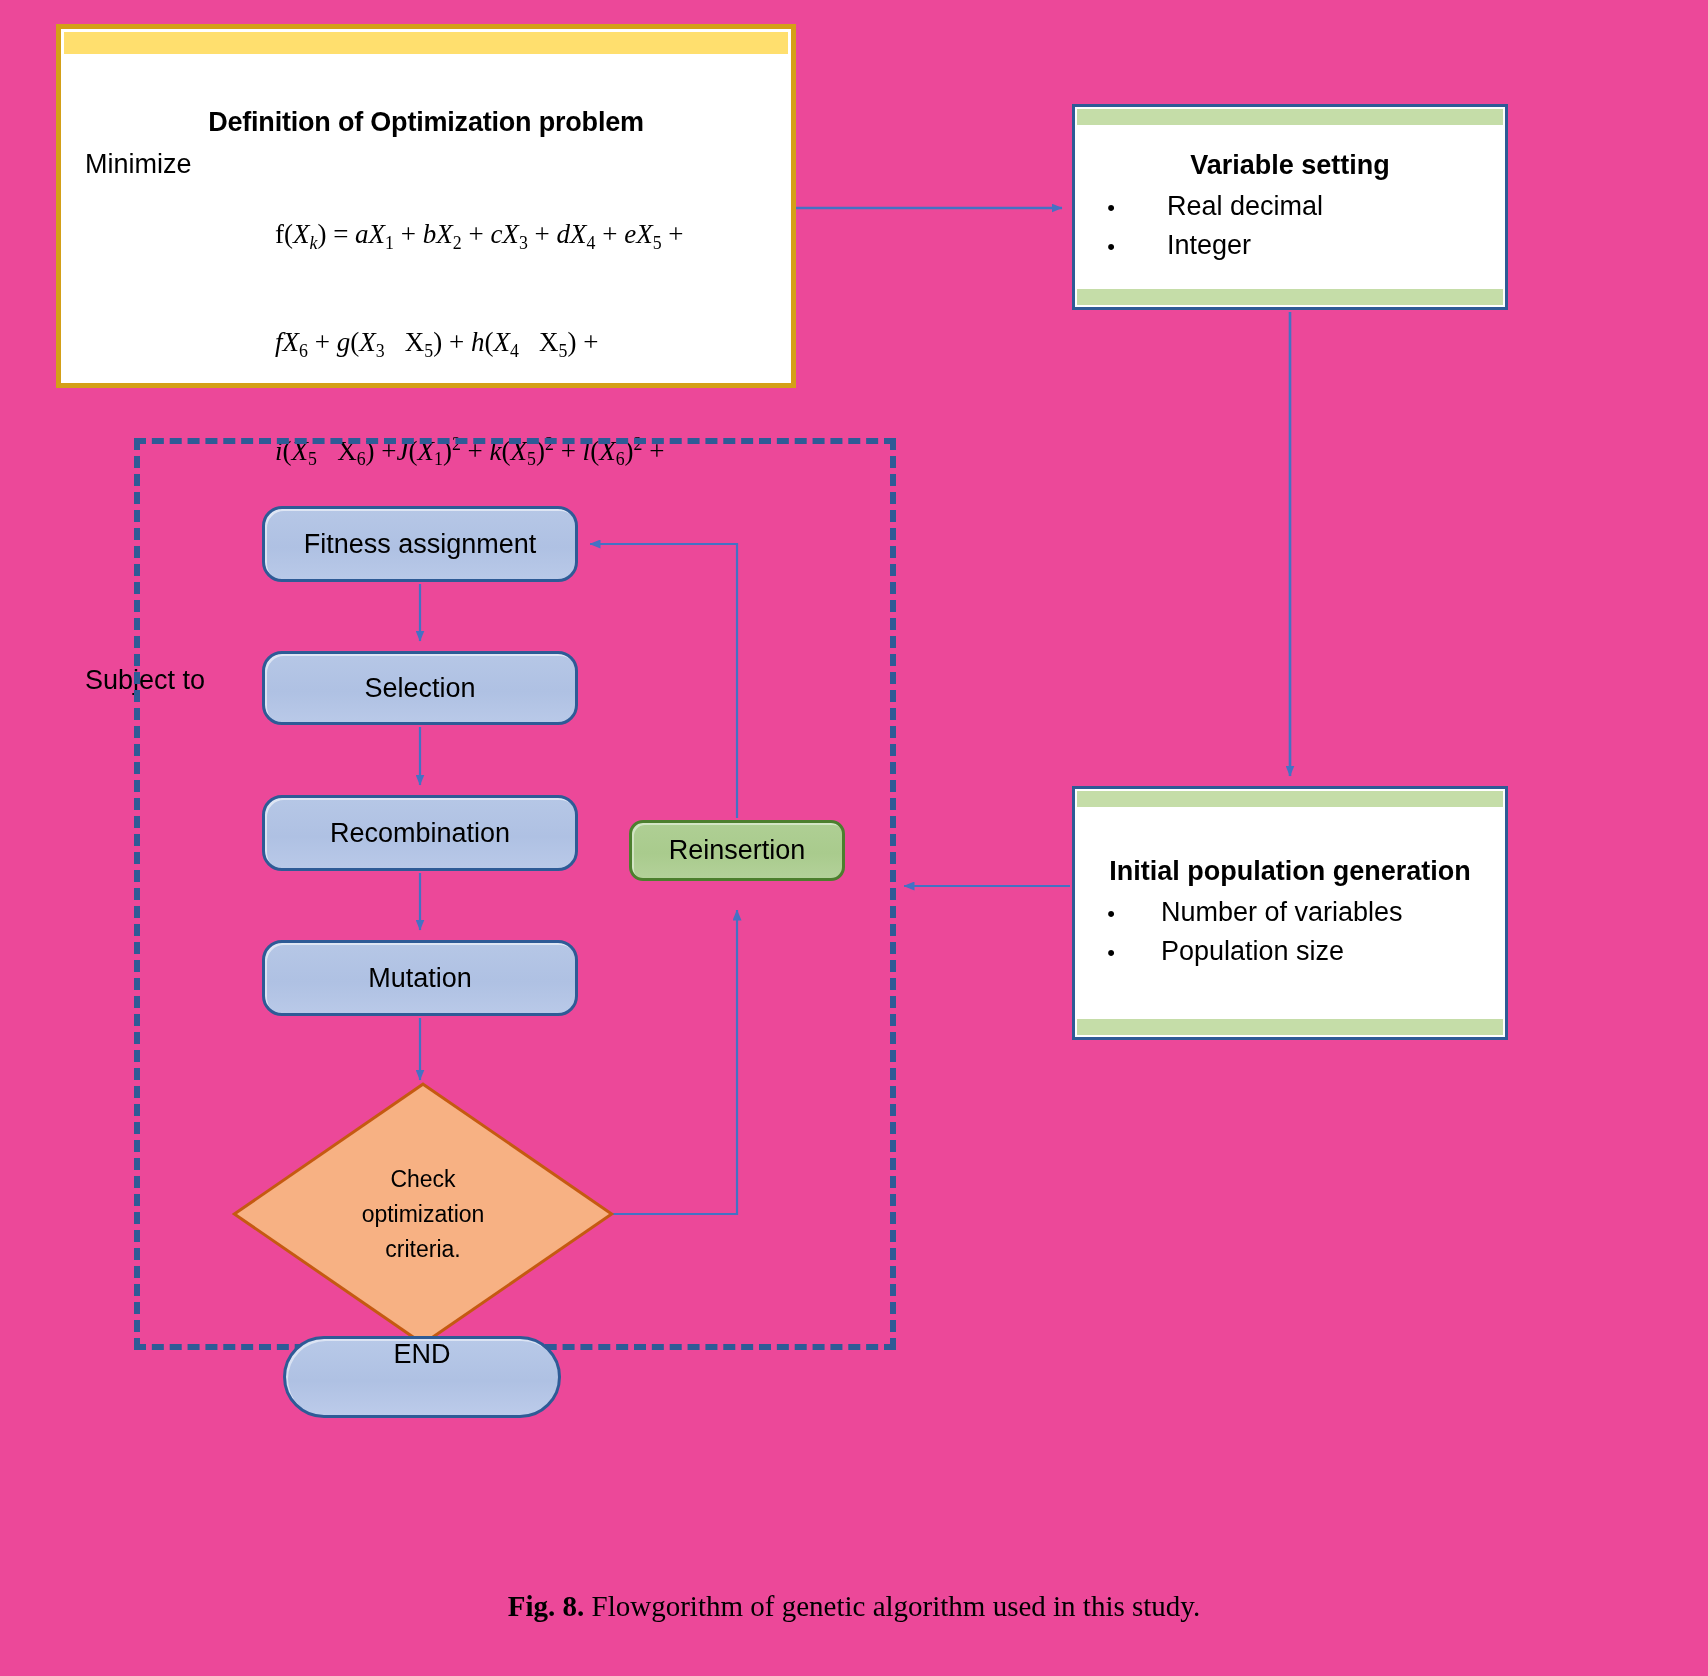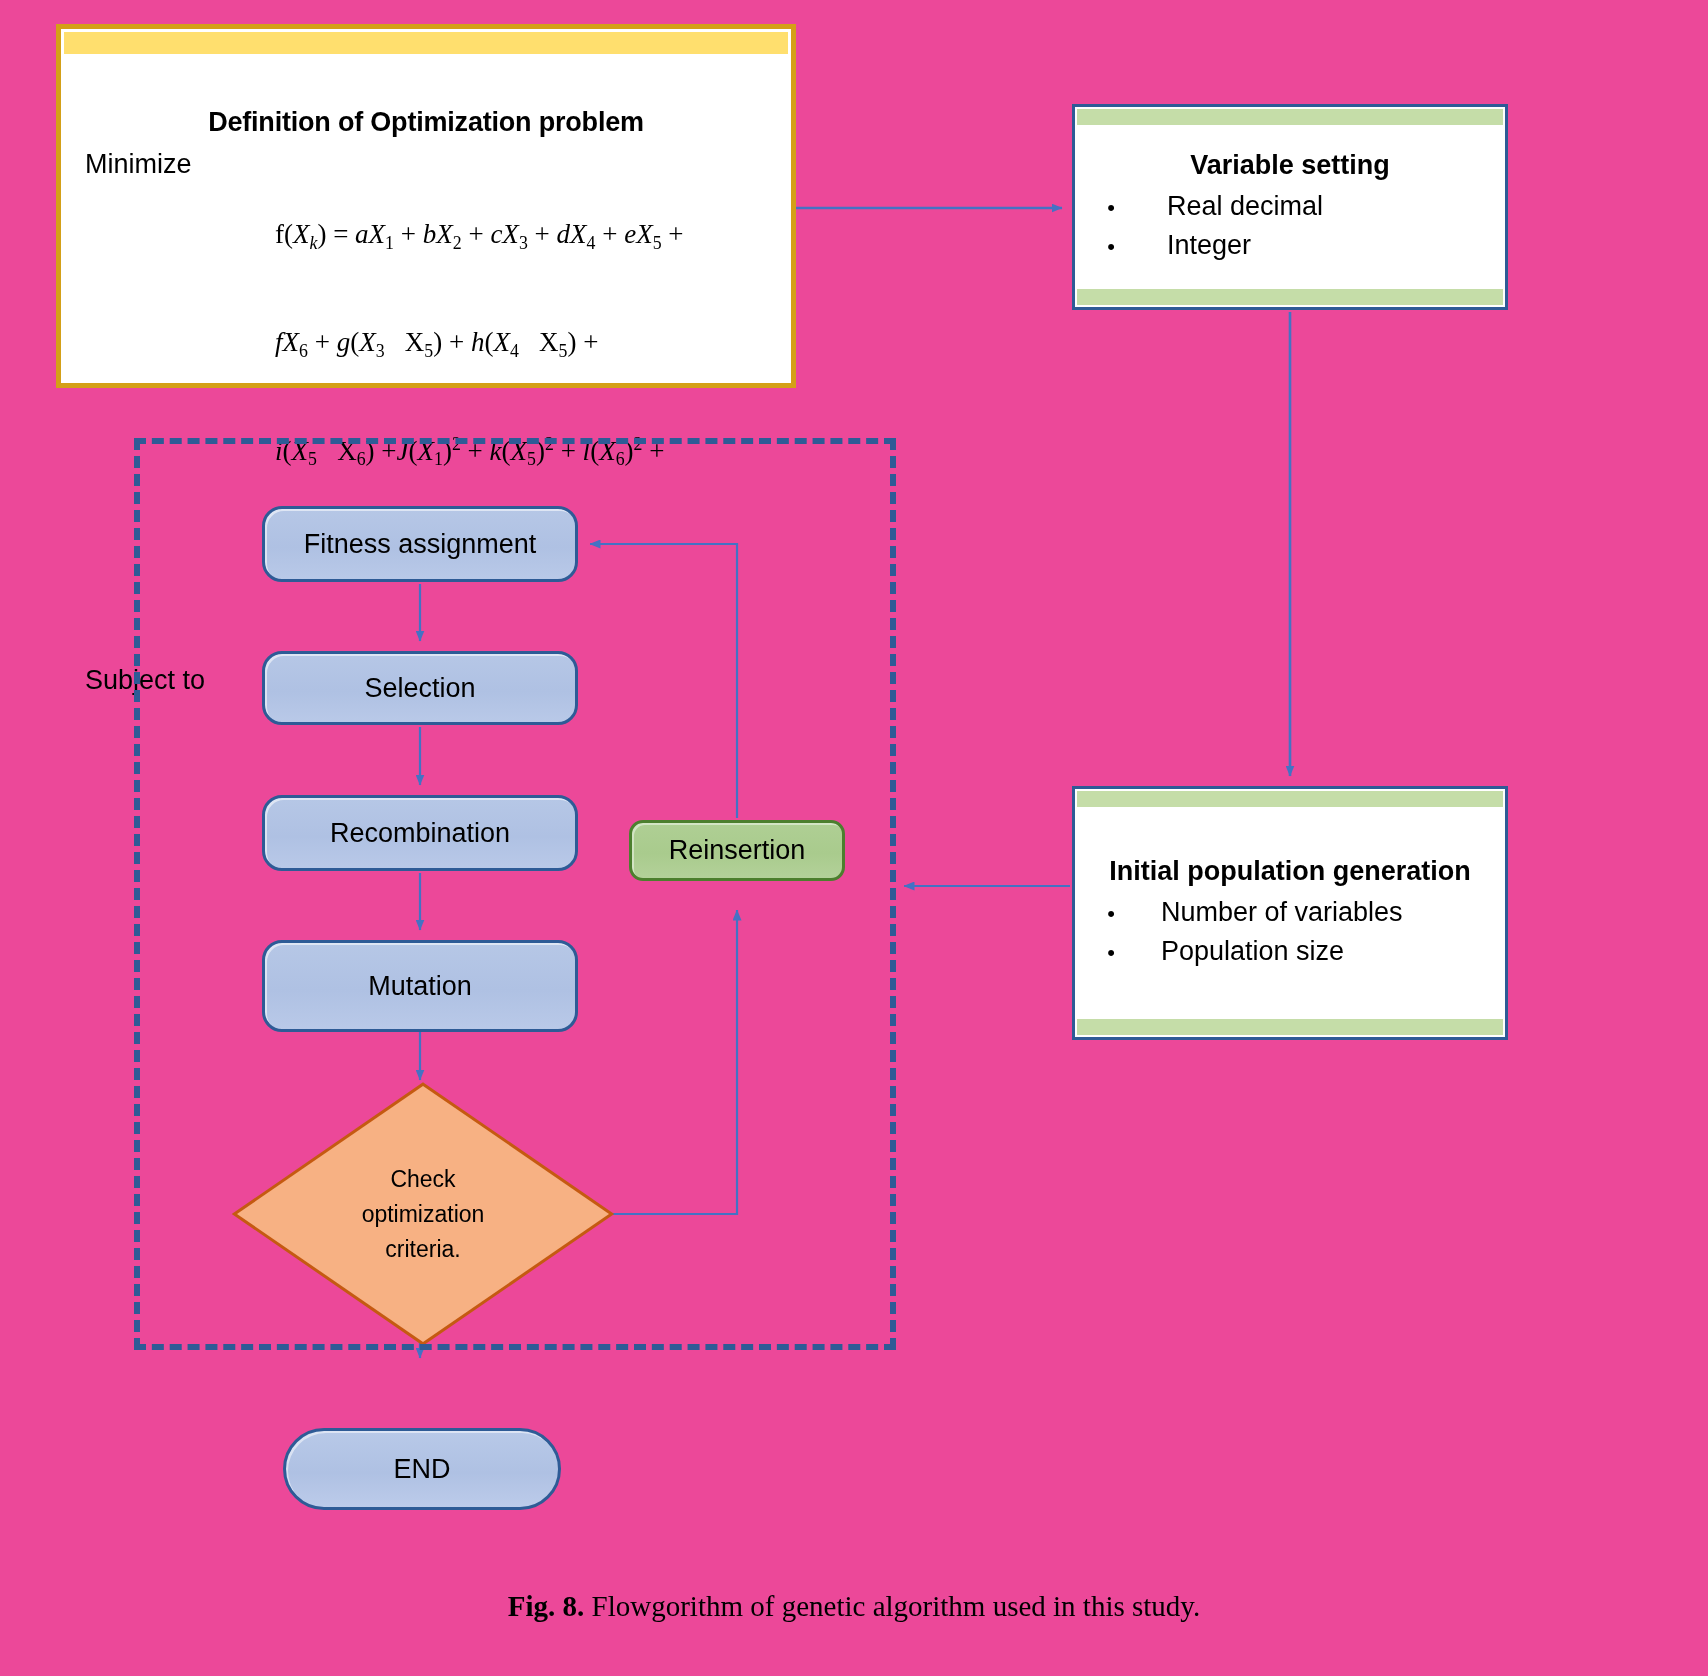--- a/index.html
+++ b/index.html
@@ -156,21 +156,21 @@
     box-shadow: inset 2px 2px 0 rgba(255,255,255,0.55);
   }
   .proc-green {
     background: linear-gradient(180deg, #AFCF94 0%, #A9CB8D 55%, #B3D199 100%);
     border: 3px solid #4C7F2E;
     box-shadow: inset 2px 2px 0 rgba(255,255,255,0.45);
   }
   #box-fitness      { left: 262px; top: 506px; width: 316px; height: 76px; }
   #box-selection    { left: 262px; top: 651px; width: 316px; height: 74px; }
   #box-recombination{ left: 262px; top: 795px; width: 316px; height: 76px; }
-  #box-mutation     { left: 262px; top: 940px; width: 316px; height: 92px; }
+  #box-mutation     { left: 262px; top: 940px; width: 316px; height: 76px; }
   #box-reinsertion  { left: 629px; top: 820px; width: 216px; height: 61px; border-radius: 14px; }
 
   
   #diamond-check {
     position: absolute;
     left: 237px;
     top: 1086px;
     width: 372px;
     height: 256px;
   }
@@ -190,29 +190,29 @@
     text-align: center;
     font-size: 23px;
     line-height: 1.52;
     z-index: 2;
   }
 
   
   #box-end {
     position: absolute;
     left: 283px;
-    top: 1428px;
+    top: 1336px;
     width: 278px;
     height: 82px;
     border-radius: 41px;
     background: linear-gradient(180deg, #B8C9E8 0%, #AFC1E3 55%, #BCCBEA 100%);
     border: 3px solid #2E5B96;
     box-shadow: inset 2px 2px 0 rgba(255,255,255,0.5);
     display: flex;
-    align-items: center;
+    align-items: flex-start;
     justify-content: center;
     font-size: 27px;
     box-sizing: border-box;
   }
 
   
   #figure-caption {
     position: absolute;
     left: 0;
     right: 0;

